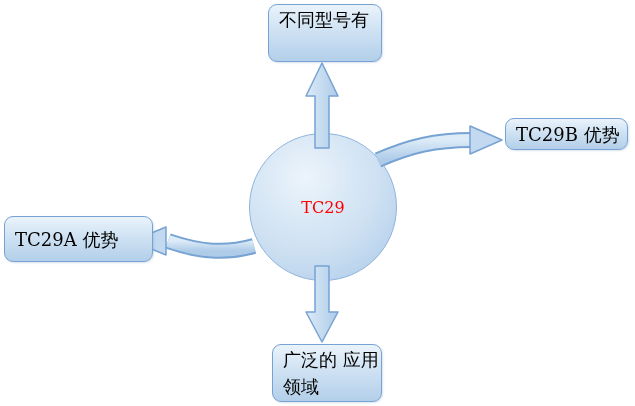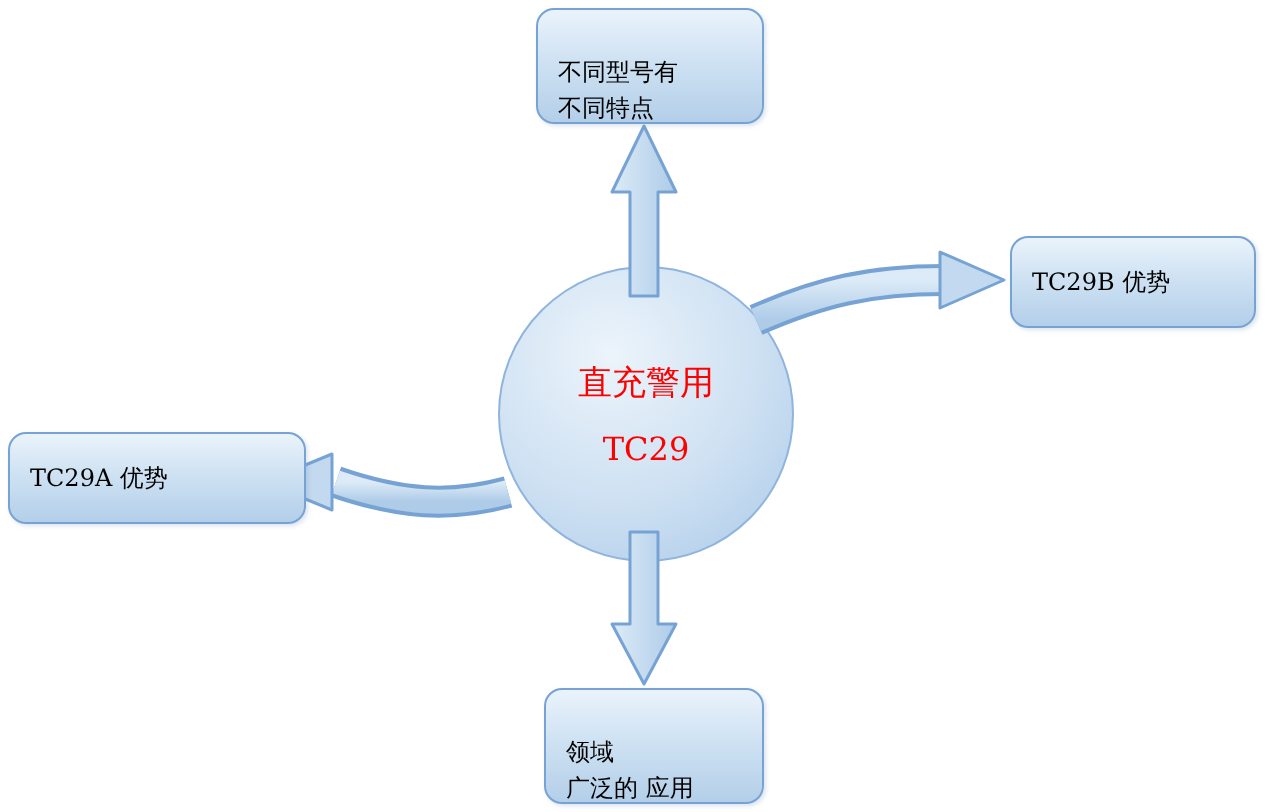--- a/index.html
+++ b/index.html
@@ -3,21 +3,21 @@
 <meta charset="utf-8">
 <style>
   html,body{margin:0;padding:0;background:#ffffff;}
   body{font-family:"DejaVu Serif","Liberation Serif",serif;}
   .canvas{position:relative;width:635px;height:406px;background:#ffffff;overflow:hidden;}
 
   .box{
     position:absolute;box-sizing:border-box;
     border:1.5px solid #76a3d3;border-radius:9px;
     background:linear-gradient(to bottom,#eaf3fb 0%,#cfe2f3 45%,#b3cfe9 100%);
-    color:#000;font-size:12px;line-height:1.5;padding:22px 10px;
+    color:#000;font-size:18px;line-height:1.5;padding:1px 10px;
     box-shadow:1px 1px 2px rgba(110,145,185,.25);
     z-index:3;
   }
   .box .line{display:block;white-space:nowrap;}
   .box.center-v{display:flex;align-items:center;}
 
   .circle{
     position:absolute;left:249px;top:133px;width:146px;height:146px;
     border-radius:50%;
     background:radial-gradient(circle at 38% 30%, #ecf4fb 0%, #cde0f2 55%, #a9c9e8 100%);
@@ -34,21 +34,20 @@
   .box-right{left:505px;top:118px;width:123px;height:32px;}
   .box-left{left:4px;top:216px;width:149px;height:46px;}
   .box-bottom{left:272px;top:344px;width:110px;height:58px;}
 </style>
 </head>
 <body>
 
 <div class="canvas">
 
   <div class="circle">
-    <span class="c-line1">直充警用</span>
     <span class="c-line2">TC29</span>
   </div>
 
   <svg class="arrow-layer" viewBox="0 0 635 406">
     <defs>
       <linearGradient id="agradV" x1="0" y1="0" x2="1" y2="0">
         <stop offset="0" stop-color="#dcebf7"></stop>
         <stop offset="1" stop-color="#aecbe8"></stop>
       </linearGradient>
       <linearGradient id="agradH" x1="0" y1="0" x2="0" y2="1">
@@ -69,29 +68,28 @@
 
     <g>
       <path d="M 254 246 C 225 254, 200 252, 168 241" fill="none" stroke="#76a3d3" stroke-width="16"></path>
       <path d="M 254 246 C 225 254, 200 252, 168 241" fill="none" stroke="url(#agradH)" stroke-width="12"></path>
       <polygon points="166,227 132,241 166,255" fill="#c3d9ef" stroke="#76a3d3" stroke-width="1.5" stroke-linejoin="round"></polygon>
     </g>
   </svg>
 
   <div class="box box-top">
     <span class="line">不同型号有</span>
-    <span class="line">不同特点</span>
   </div>
 
   <div class="box box-right center-v">
     <span class="line">TC29B 优势</span>
   </div>
 
   <div class="box box-left center-v">
     <span class="line">TC29A 优势</span>
   </div>
 
   <div class="box box-bottom">
+    <span class="line">广泛的 应用</span>
     <span class="line">领域</span>
-    <span class="line">广泛的 应用</span>
   </div>
 
 </div>
 
 </body></html>

